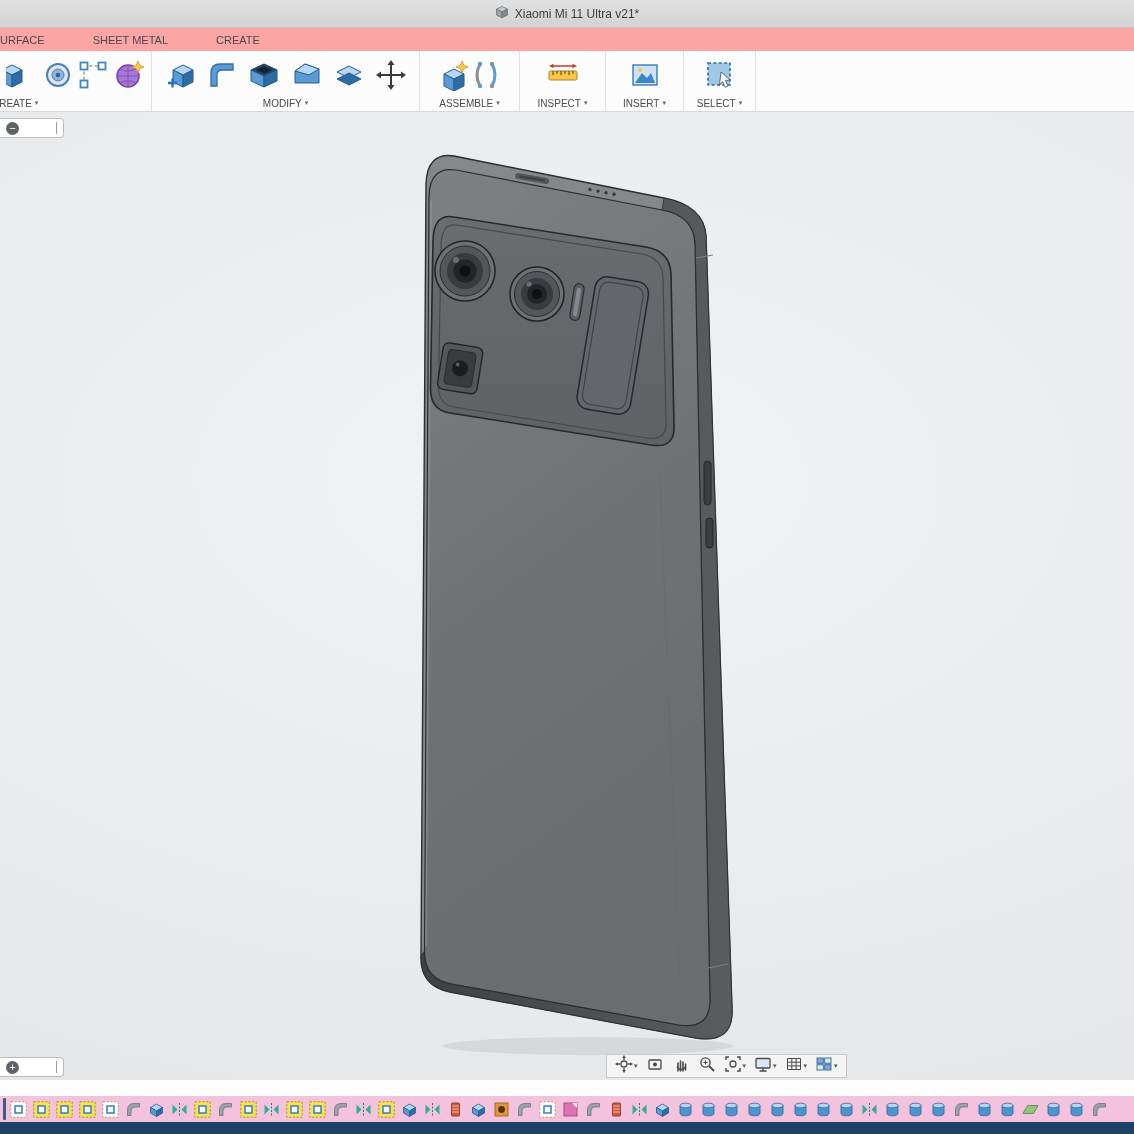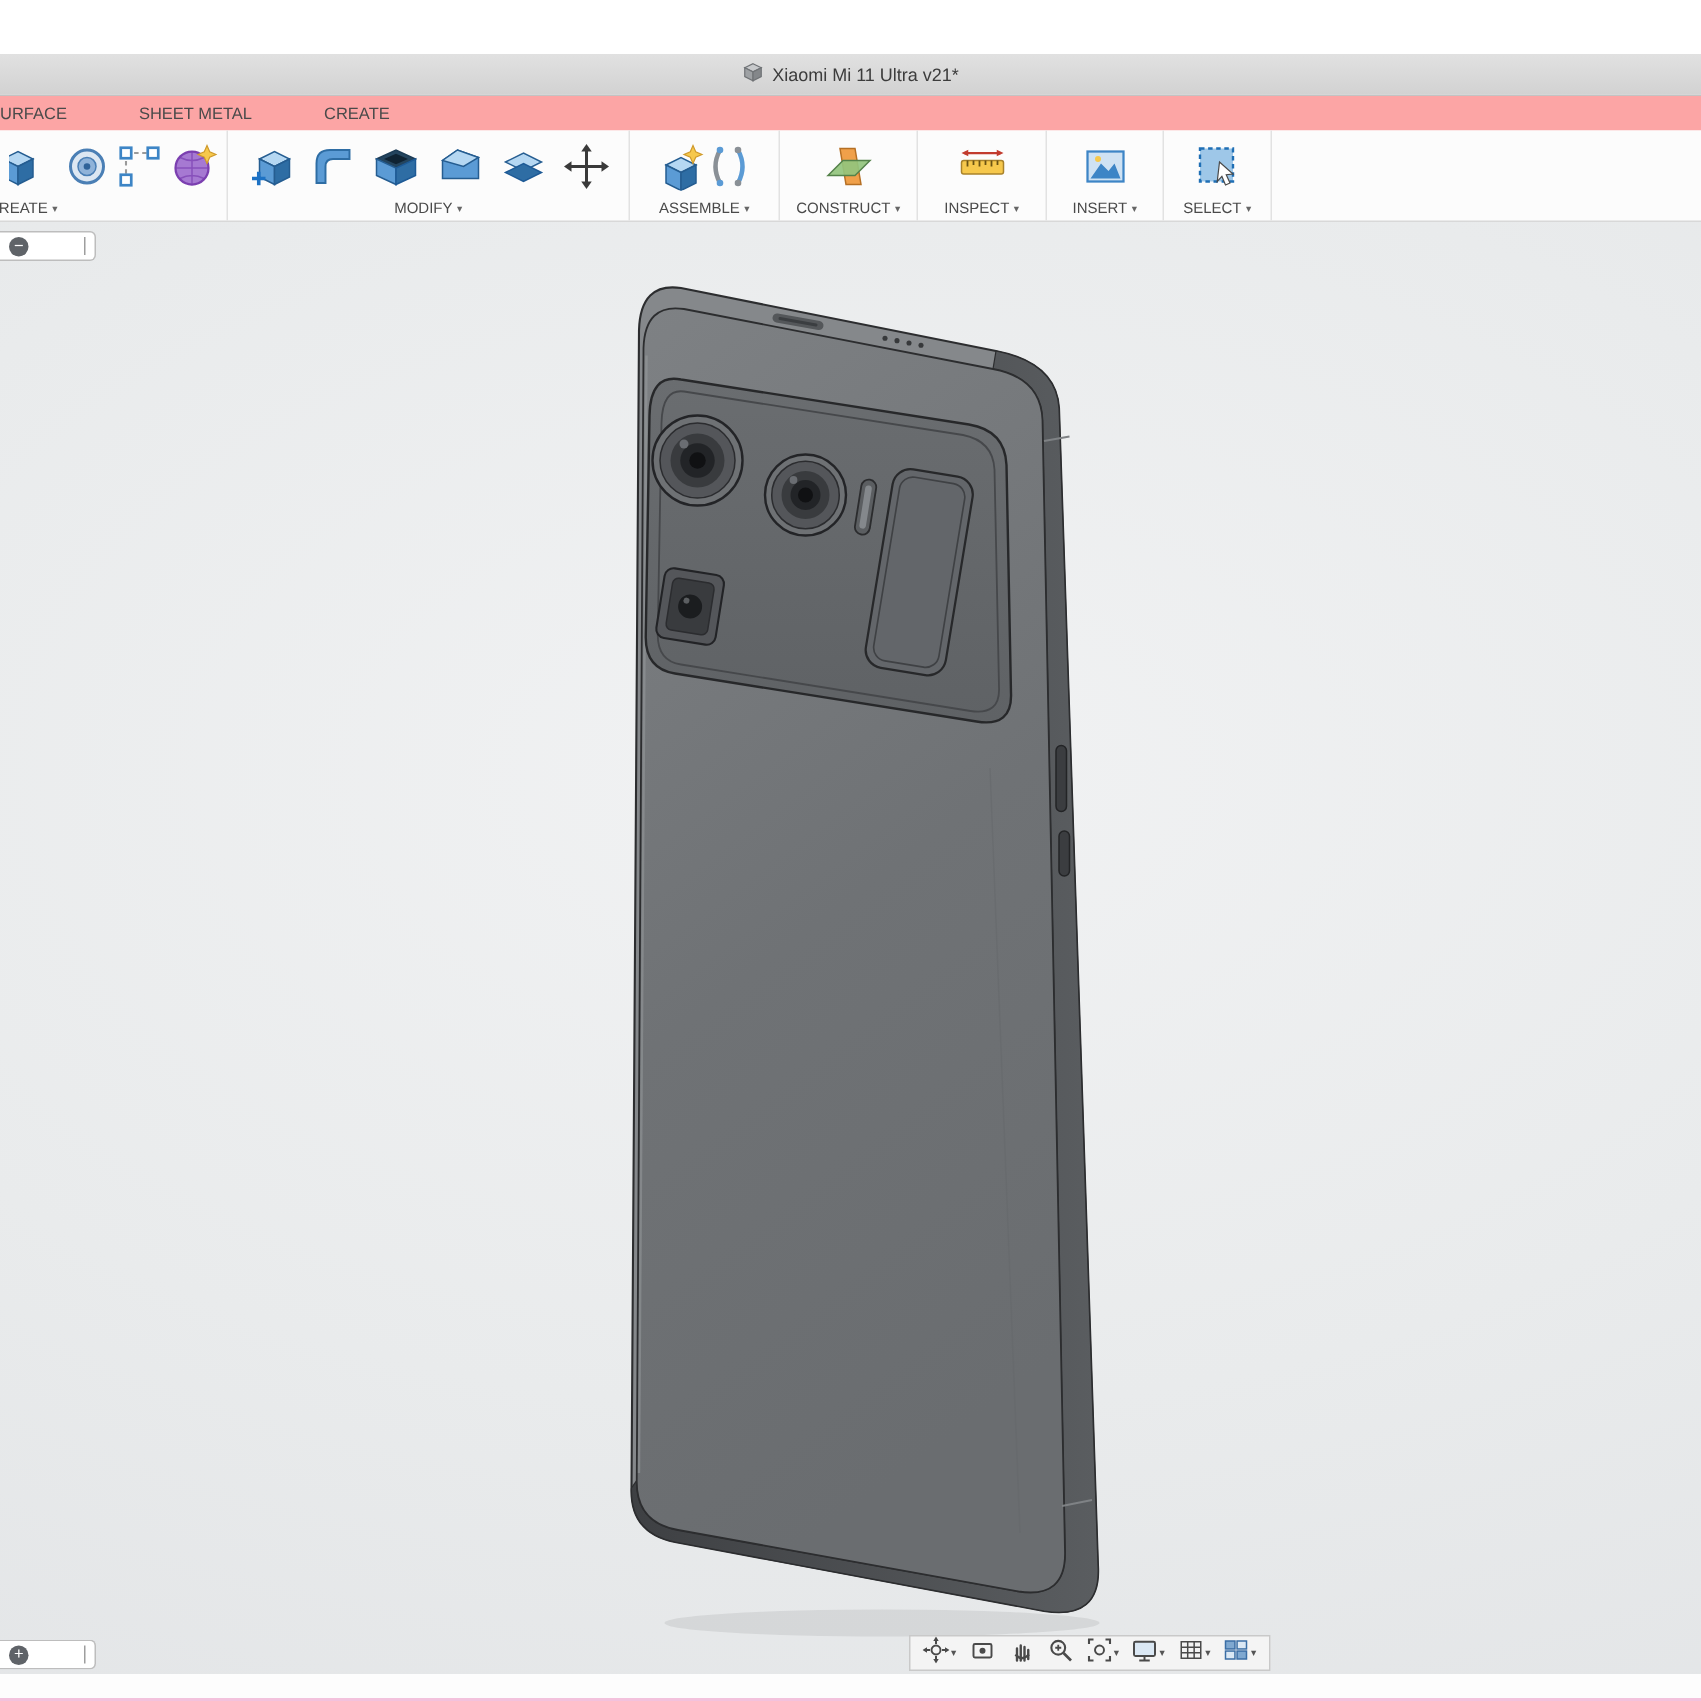--- a/index.html
+++ b/index.html
@@ -3,21 +3,21 @@
 <meta charset="utf-8">
 <style>
   *{ box-sizing:border-box; }
   html,body{ margin:0; padding:0; }
   body{ width:1134px; height:1134px; position:relative; overflow:hidden;
         font-family:"Liberation Sans", sans-serif; background:#fff; }
 
   
   .titlebar{ height:28px; background:linear-gradient(#e1e1e1,#d2d2d2);
              border-bottom:1px solid #c3c3c3; display:flex; align-items:center;
-             justify-content:center; gap:6px; font-size:12px; color:#3c3c3c;margin-top:36px; }
+             justify-content:center; gap:6px; font-size:12px; color:#3c3c3c; }
 
   
   .tabbar{ height:23px; background:#fca5a5; display:flex; align-items:center;
            font-size:11px; color:#4a4a4a; }
   .tab{ margin-right:48px; white-space:nowrap; cursor:pointer; }
 
   
   .toolbar{ height:61px; background:#fcfcfc; border-bottom:1px solid #d8d8d8;
             display:flex; }
   .tgroup{ display:flex; flex-direction:column; border-right:1px solid #e2e2e2; }
@@ -193,34 +193,20 @@
             <path d="M22 5 Q28 16 22 27" fill="none" stroke="#5b9bd5" stroke-width="3"></path>
             <circle cx="10" cy="5" r="2.2" fill="#5b9bd5"></circle>
             <circle cx="10" cy="27" r="2.2" fill="#5b9bd5"></circle>
             <circle cx="22" cy="5" r="2.2" fill="#8a9096"></circle>
             <circle cx="22" cy="27" r="2.2" fill="#8a9096"></circle>
           </svg>
         </div>
       </div>
       <div class="tgroup-label">
         <span>ASSEMBLE</span>
-        <span class="caret">▾</span>
-      </div>
-    </div>
-    <div class="tgroup" style="width: 92px;">
-      <div class="tgroup-icons">
-        <div class="ticon">
-          <svg xmlns="http://www.w3.org/2000/svg" width="32" height="32" viewBox="0 0 32 32">
-            <polygon points="10,4 20,4 24,28 14,28" fill="#f0a04a" stroke="#b56f24"></polygon>
-            <polygon points="2,22 12,12 30,12 20,22" fill="#93c47d" fill-opacity="0.92" stroke="#54824a"></polygon>
-          </svg>
-        </div>
-      </div>
-      <div class="tgroup-label">
-        <span>CONSTRUCT</span>
         <span class="caret">▾</span>
       </div>
     </div>
     <div class="tgroup" style="width: 86px; justify-content: space-between;">
       <div class="tgroup-icons">
         <div class="ticon">
           <svg xmlns="http://www.w3.org/2000/svg" width="32" height="32" viewBox="0 0 32 32">
             <path d="M4 7 H28" stroke="#c23b2e" stroke-width="1.5"></path>
             <polygon points="2,7 6.5,4.8 6.5,9.2" fill="#c23b2e"></polygon>
             <polygon points="30,7 25.5,4.8 25.5,9.2" fill="#c23b2e"></polygon>

